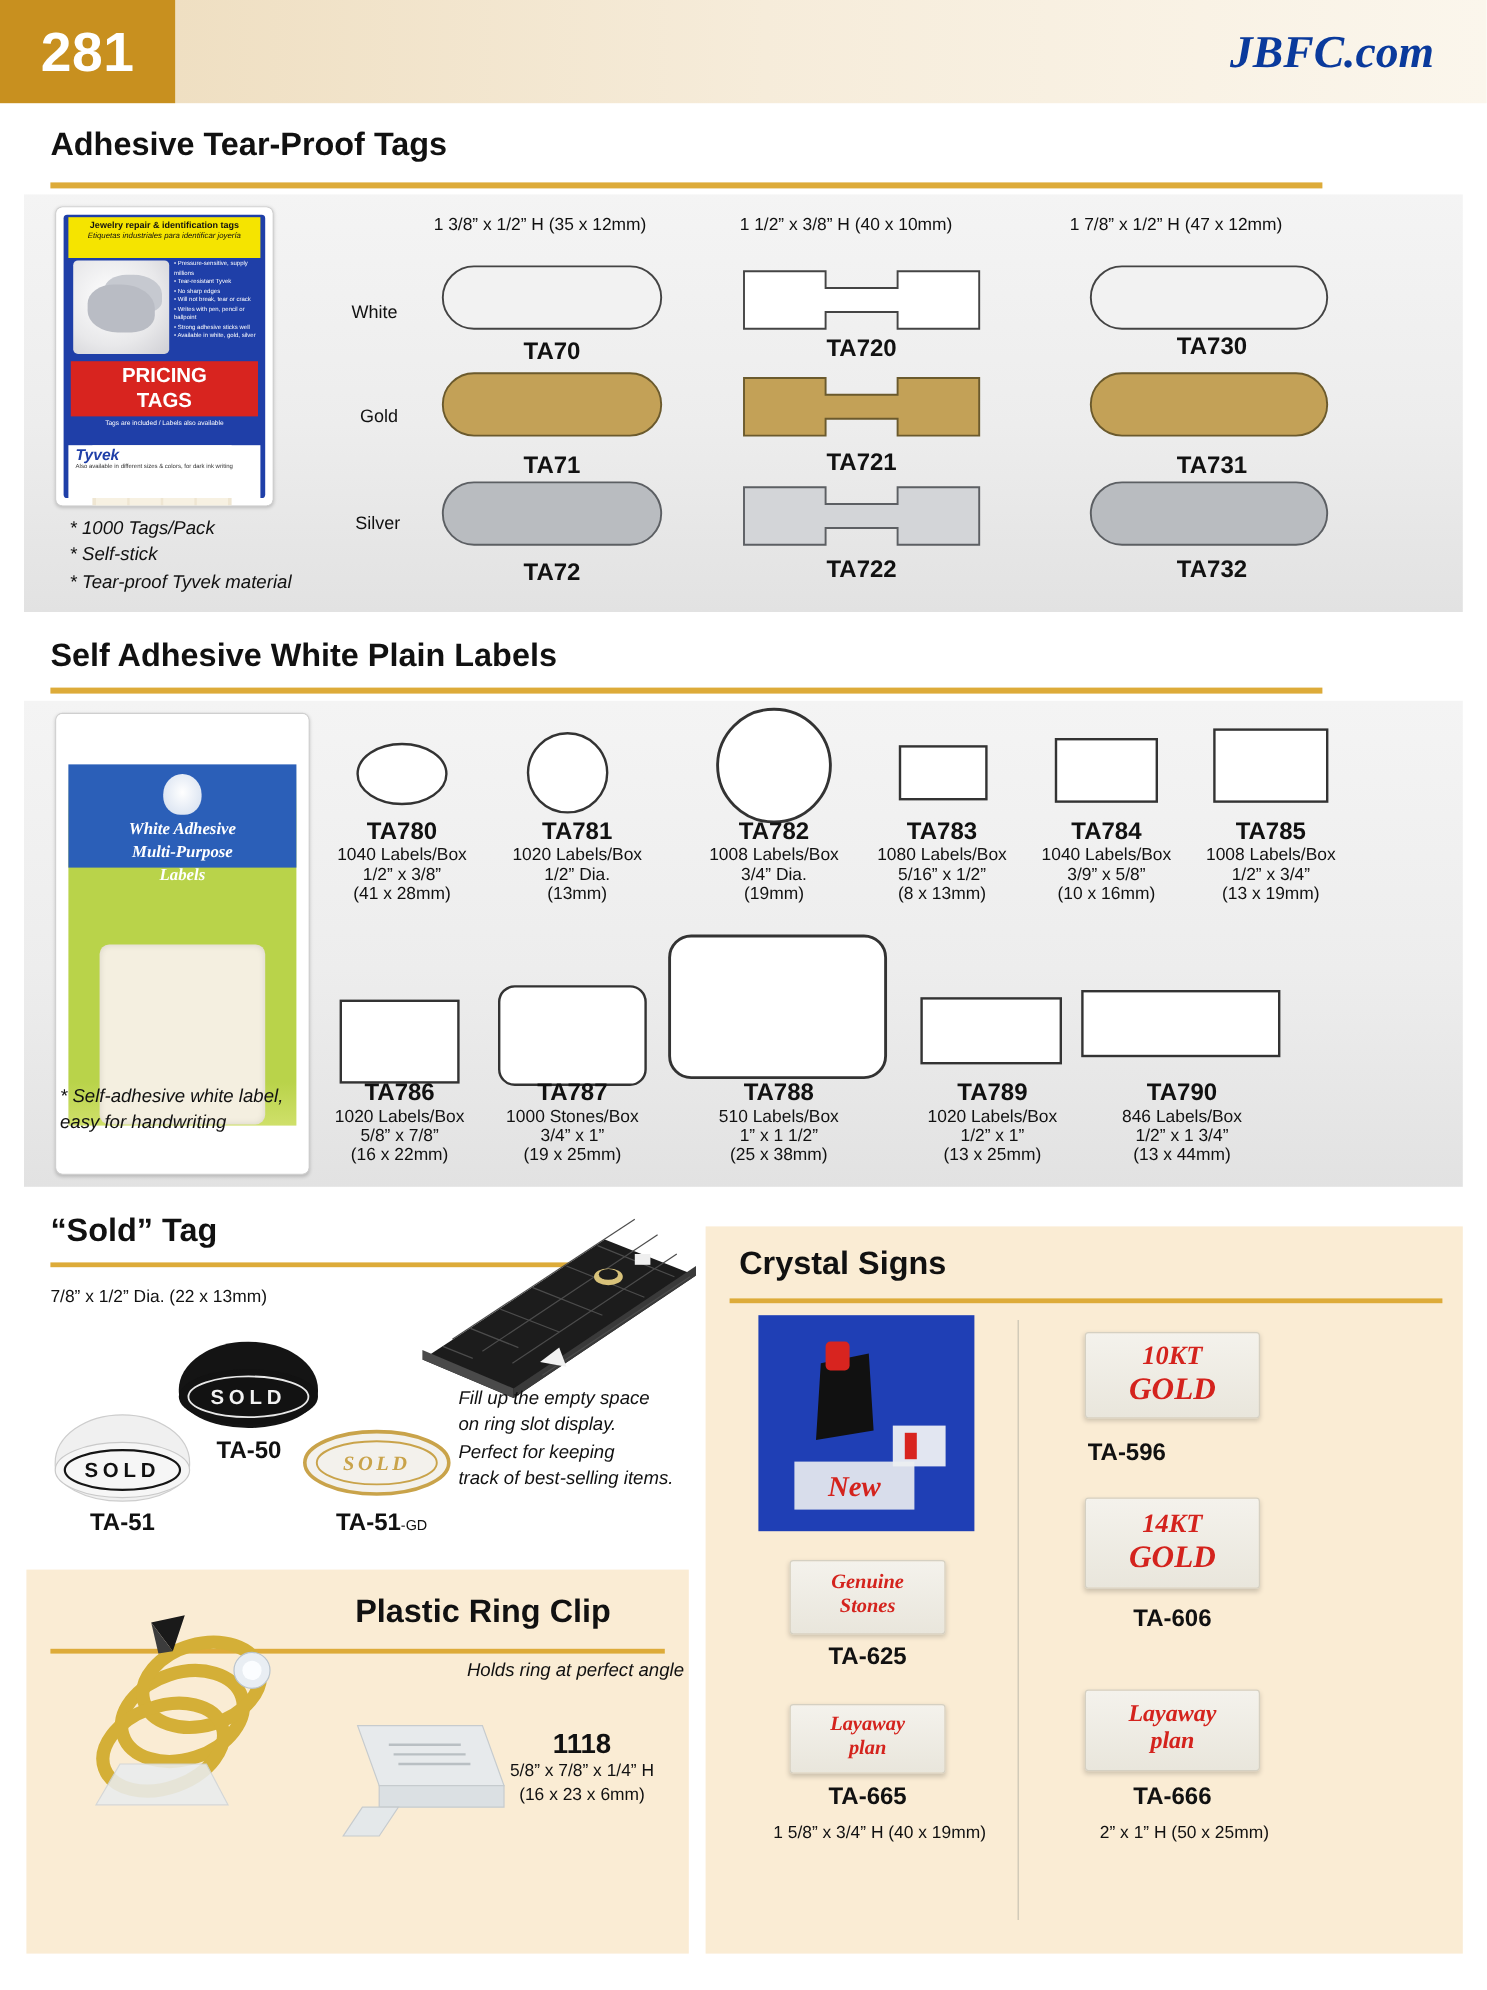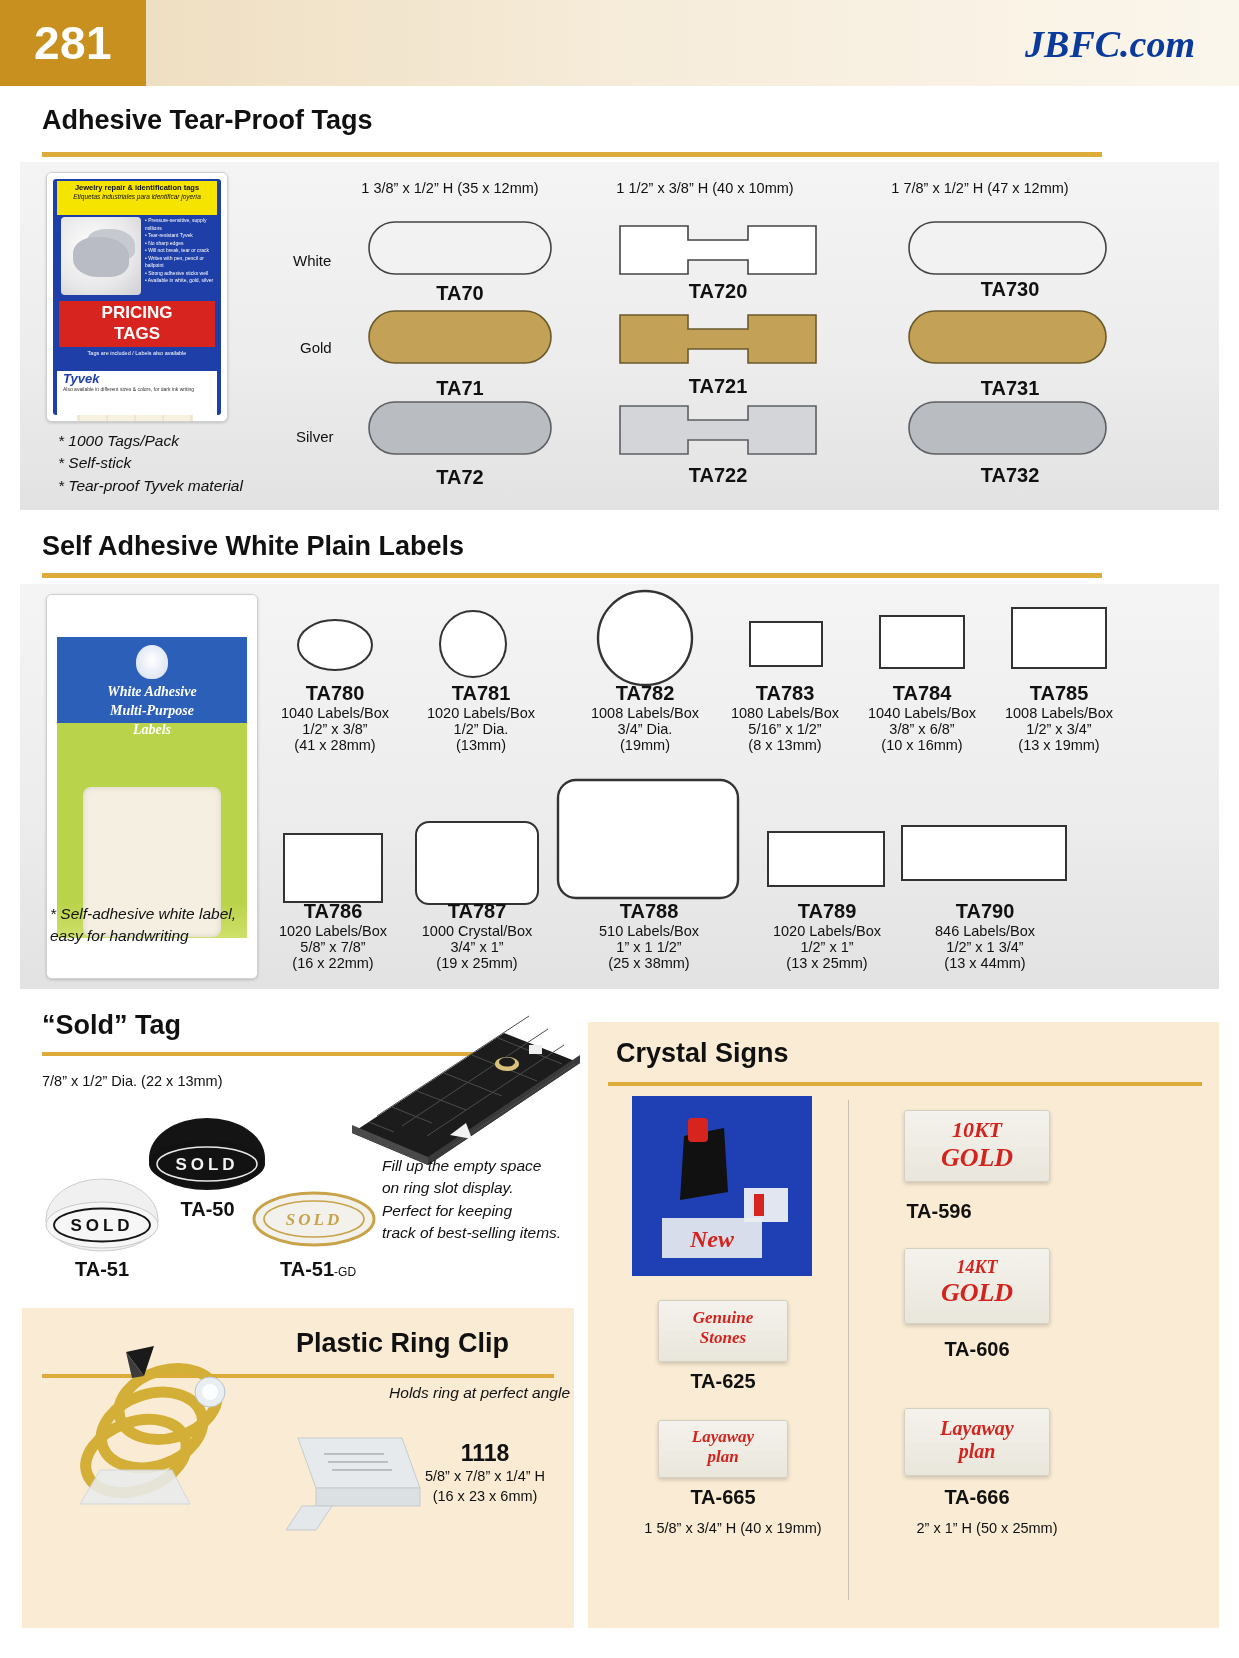--- a/index.html
+++ b/index.html
@@ -266,21 +266,21 @@
 </div>
 <div style="position:absolute;left:705px;top:682px;width:160px;">
   <div class="code">TA783</div>
   <div class="dim">1080 Labels/Box</div>
   <div class="dim">5/16” x 1/2”</div>
   <div class="dim">(8 x 13mm)</div>
 </div>
 <div style="position:absolute;left:842px;top:682px;width:160px;">
   <div class="code">TA784</div>
   <div class="dim">1040 Labels/Box</div>
-  <div class="dim">3/8” x 6/8”</div>
+  <div class="dim">3/9” x 5/8”</div>
   <div class="dim">(10 x 16mm)</div>
 </div>
 <div style="position:absolute;left:977px;top:682px;width:164px;">
   <div class="code">TA785</div>
   <div class="dim">1008 Labels/Box</div>
   <div class="dim">1/2” x 3/4”</div>
   <div class="dim">(13 x 19mm)</div>
 </div>
 
 <svg style="position:absolute;left:282px;top:832px" width="102" height="72">
@@ -300,21 +300,21 @@
 </svg>
 
 <div style="position:absolute;left:250px;top:900px;width:166px;">
   <div class="code">TA786</div>
   <div class="dim">1020 Labels/Box</div>
   <div class="dim">5/8” x 7/8”</div>
   <div class="dim">(16 x 22mm)</div>
 </div>
 <div style="position:absolute;left:394px;top:900px;width:166px;">
   <div class="code">TA787</div>
-  <div class="dim">1000 Crystal/Box</div>
+  <div class="dim">1000 Stones/Box</div>
   <div class="dim">3/4” x 1”</div>
   <div class="dim">(19 x 25mm)</div>
 </div>
 <div style="position:absolute;left:566px;top:900px;width:166px;">
   <div class="code">TA788</div>
   <div class="dim">510 Labels/Box</div>
   <div class="dim">1” x 1 1/2”</div>
   <div class="dim">(25 x 38mm)</div>
 </div>
 <div style="position:absolute;left:744px;top:900px;width:166px;">
@@ -436,21 +436,21 @@
   </svg>
 </div>
 
 <div class="crystal" style="left:904px;top:1110px;width:146px;height:72px;">
   <span style="font-size:22px;margin-top:6px;">10KT</span>
   <span style="font-size:26px;">GOLD</span>
 </div>
 <div class="code" style="position:absolute;left:866px;top:1200px;width:146px;">TA-596</div>
 
 <div class="crystal" style="left:904px;top:1248px;width:146px;height:76px;">
-  <span style="font-size:18px;margin-top:8px;">14KT</span>
+  <span style="font-size:22px;margin-top:8px;">14KT</span>
   <span style="font-size:26px;">GOLD</span>
 </div>
 <div class="code" style="position:absolute;left:904px;top:1338px;width:146px;">TA-606</div>
 
 <div class="crystal" style="left:658px;top:1300px;width:130px;height:62px;">
   <span style="font-size:17px;margin-top:7px;">Genuine</span>
   <span style="font-size:17px;">Stones</span>
 </div>
 <div class="code" style="position:absolute;left:655px;top:1370px;width:136px;">TA-625</div>
 

